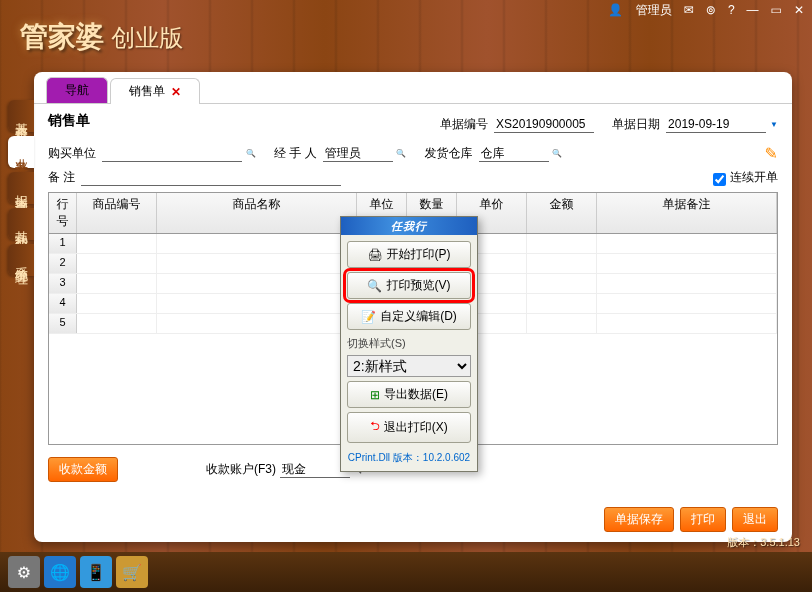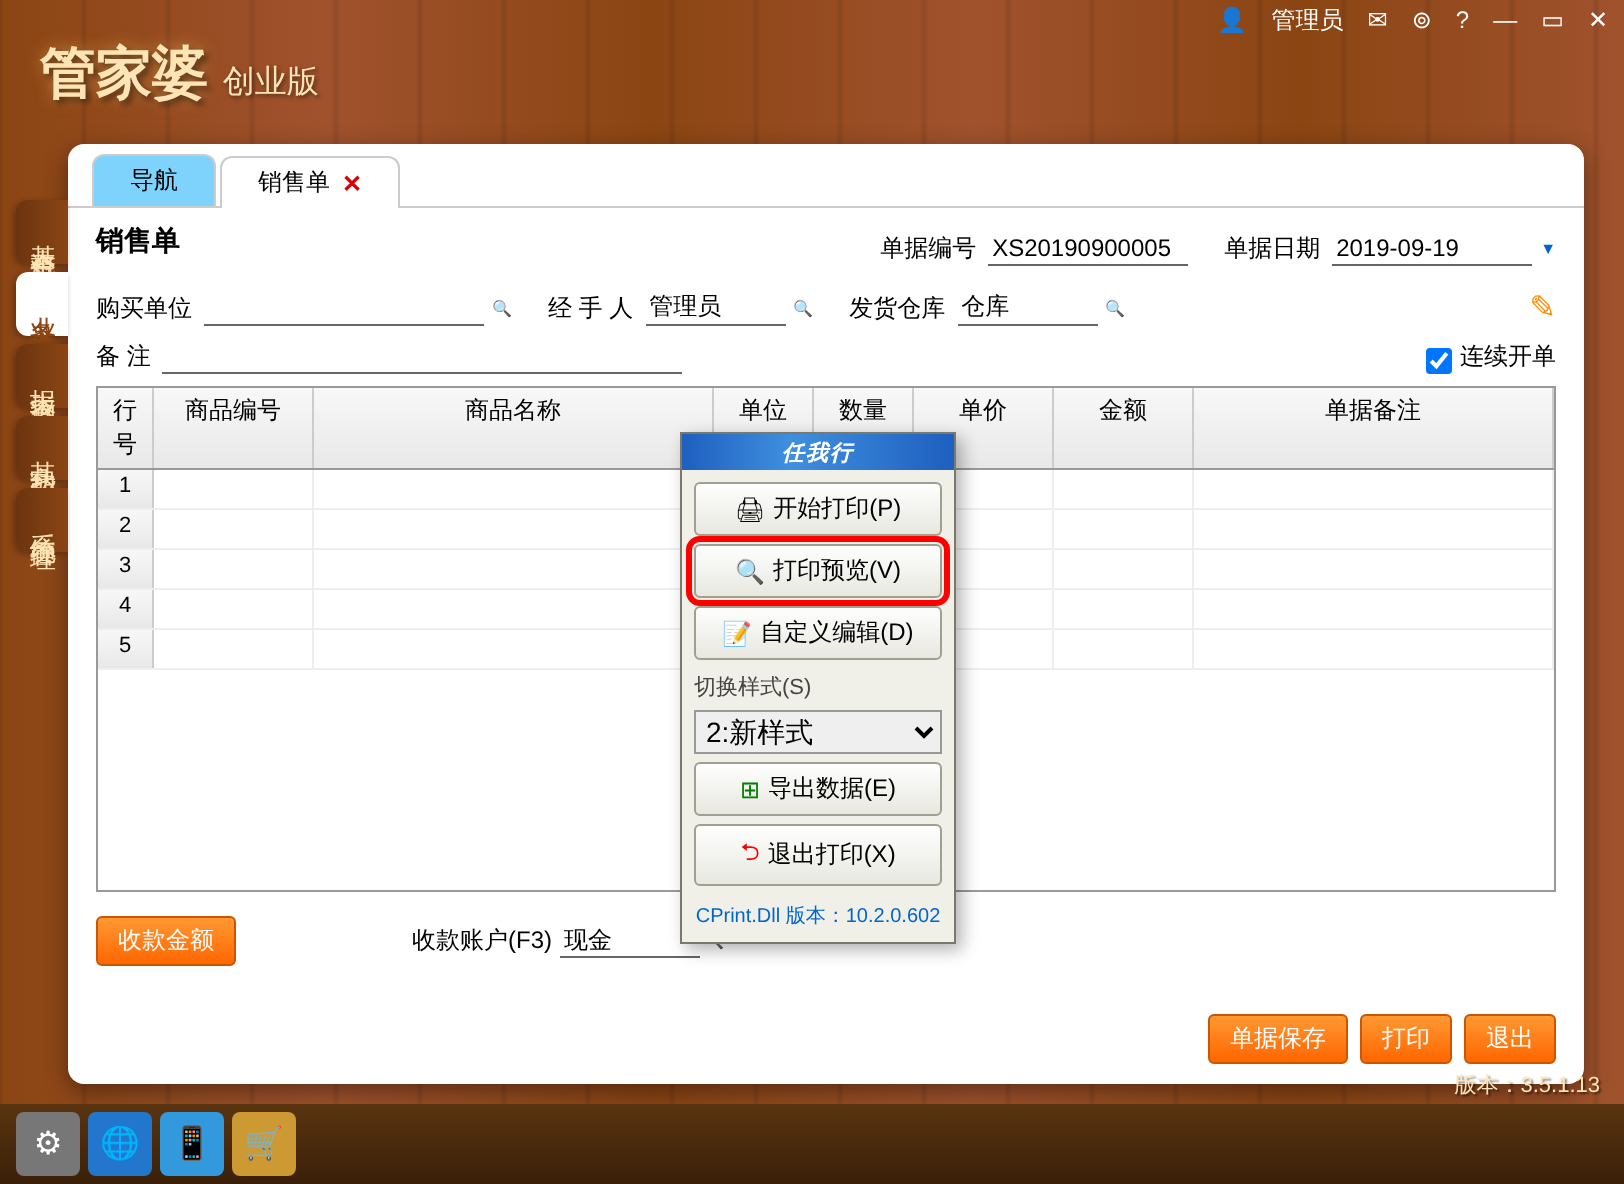--- a/index.html
+++ b/index.html
@@ -3,27 +3,27 @@
 <meta charset="utf-8">
 <style>
 * { box-sizing: border-box; margin: 0; padding: 0; }
 body { font-family: "Microsoft YaHei", SimSun, Arial, sans-serif; font-size: 12px; background: #000; width: 812px; height: 592px; overflow: hidden; position: relative; }
 .wood-bg { width: 100%; height: 100%; background: linear-gradient(90deg, #8B4513 0%, #A0522D 20%, #8B4513 40%, #A0522D 60%, #8B4513 80%, #A0522D 100%); position: relative; }
 .wood-bg::before { content: ""; position: absolute; inset: 0; background: repeating-linear-gradient(90deg, rgba(0,0,0,0.1) 0px, transparent 2px, transparent 40px, rgba(0,0,0,0.1) 42px); }
 .top-bar { position: absolute; top: 0; right: 0; height: 20px; display: flex; align-items: center; gap: 12px; padding: 0 8px; z-index: 10; color: #fff; }
 .top-bar span { cursor: pointer; }
 .app-title { position: absolute; top: 18px; left: 20px; z-index: 10; }
 .app-title-main { font-size: 28px; font-weight: bold; color: #FFE4B5; text-shadow: 2px 2px 3px rgba(0,0,0,0.5), 0 0 8px rgba(255,200,100,0.5); display: inline-block; }
-.app-title-sub { font-size: 16px; color: #FFE4B5; text-shadow: 1px 1px 2px rgba(0,0,0,0.5); display: inline-block; margin-left: 4px; }
+.app-title-sub { font-size: 24px; color: #FFE4B5; text-shadow: 1px 1px 2px rgba(0,0,0,0.5); display: inline-block; margin-left: 4px; }
 .side-tabs { position: absolute; left: 8px; top: 100px; z-index: 5; display: flex; flex-direction: column; gap: 4px; }
 .side-tab { width: 26px; background: linear-gradient(90deg, #6B3410, #8B4513); color: #FFE4B5; writing-mode: vertical-rl; text-orientation: upright; padding: 12px 4px; border-radius: 6px 0 0 6px; text-align: center; cursor: pointer; font-size: 13px; letter-spacing: 2px; box-shadow: -1px 1px 3px rgba(0,0,0,0.3); }
 .side-tab.active { background: #fff; color: #8B4513; }
 .main-panel { position: absolute; left: 34px; top: 72px; right: 20px; bottom: 50px; background: #fff; border-radius: 8px; box-shadow: 0 4px 12px rgba(0,0,0,0.4); overflow: hidden; }
 .tab-strip { display: flex; align-items: flex-end; padding: 8px 12px 0; height: 32px; border-bottom: 1px solid #ccc; }
-.tab { padding: 4px 18px; border: 1px solid #ccc; border-bottom: none; border-radius: 6px 6px 0 0; margin-right: 2px; background: #7dd3fc; cursor: pointer; display: flex; align-items: center; gap: 6px; }
+.tab { padding: 4px 18px; border: 1px solid #ccc; border-bottom: none; border-radius: 6px 6px 0 0; margin-right: 2px; background: #a21caf; cursor: pointer; display: flex; align-items: center; gap: 6px; }
 .tab.active { background: #fff; position: relative; top: 1px; }
 .tab-close { color: #d00; font-weight: bold; cursor: pointer; }
 .content { padding: 8px 14px; }
 .page-title { font-size: 14px; font-weight: bold; margin-bottom: 6px; }
 .form-row { display: flex; align-items: center; gap: 6px; margin-bottom: 6px; font-size: 12px; }
 .form-row label { white-space: nowrap; }
 .inp { border: none; border-bottom: 1px solid #666; background: transparent; padding: 1px 2px; font-size: 12px; }
 .inp.w100 { width: 100px; }
 .inp.w140 { width: 140px; }
 .dropdown-arrow { color: #0066cc; font-size: 8px; cursor: pointer; margin-left: -2px; }

